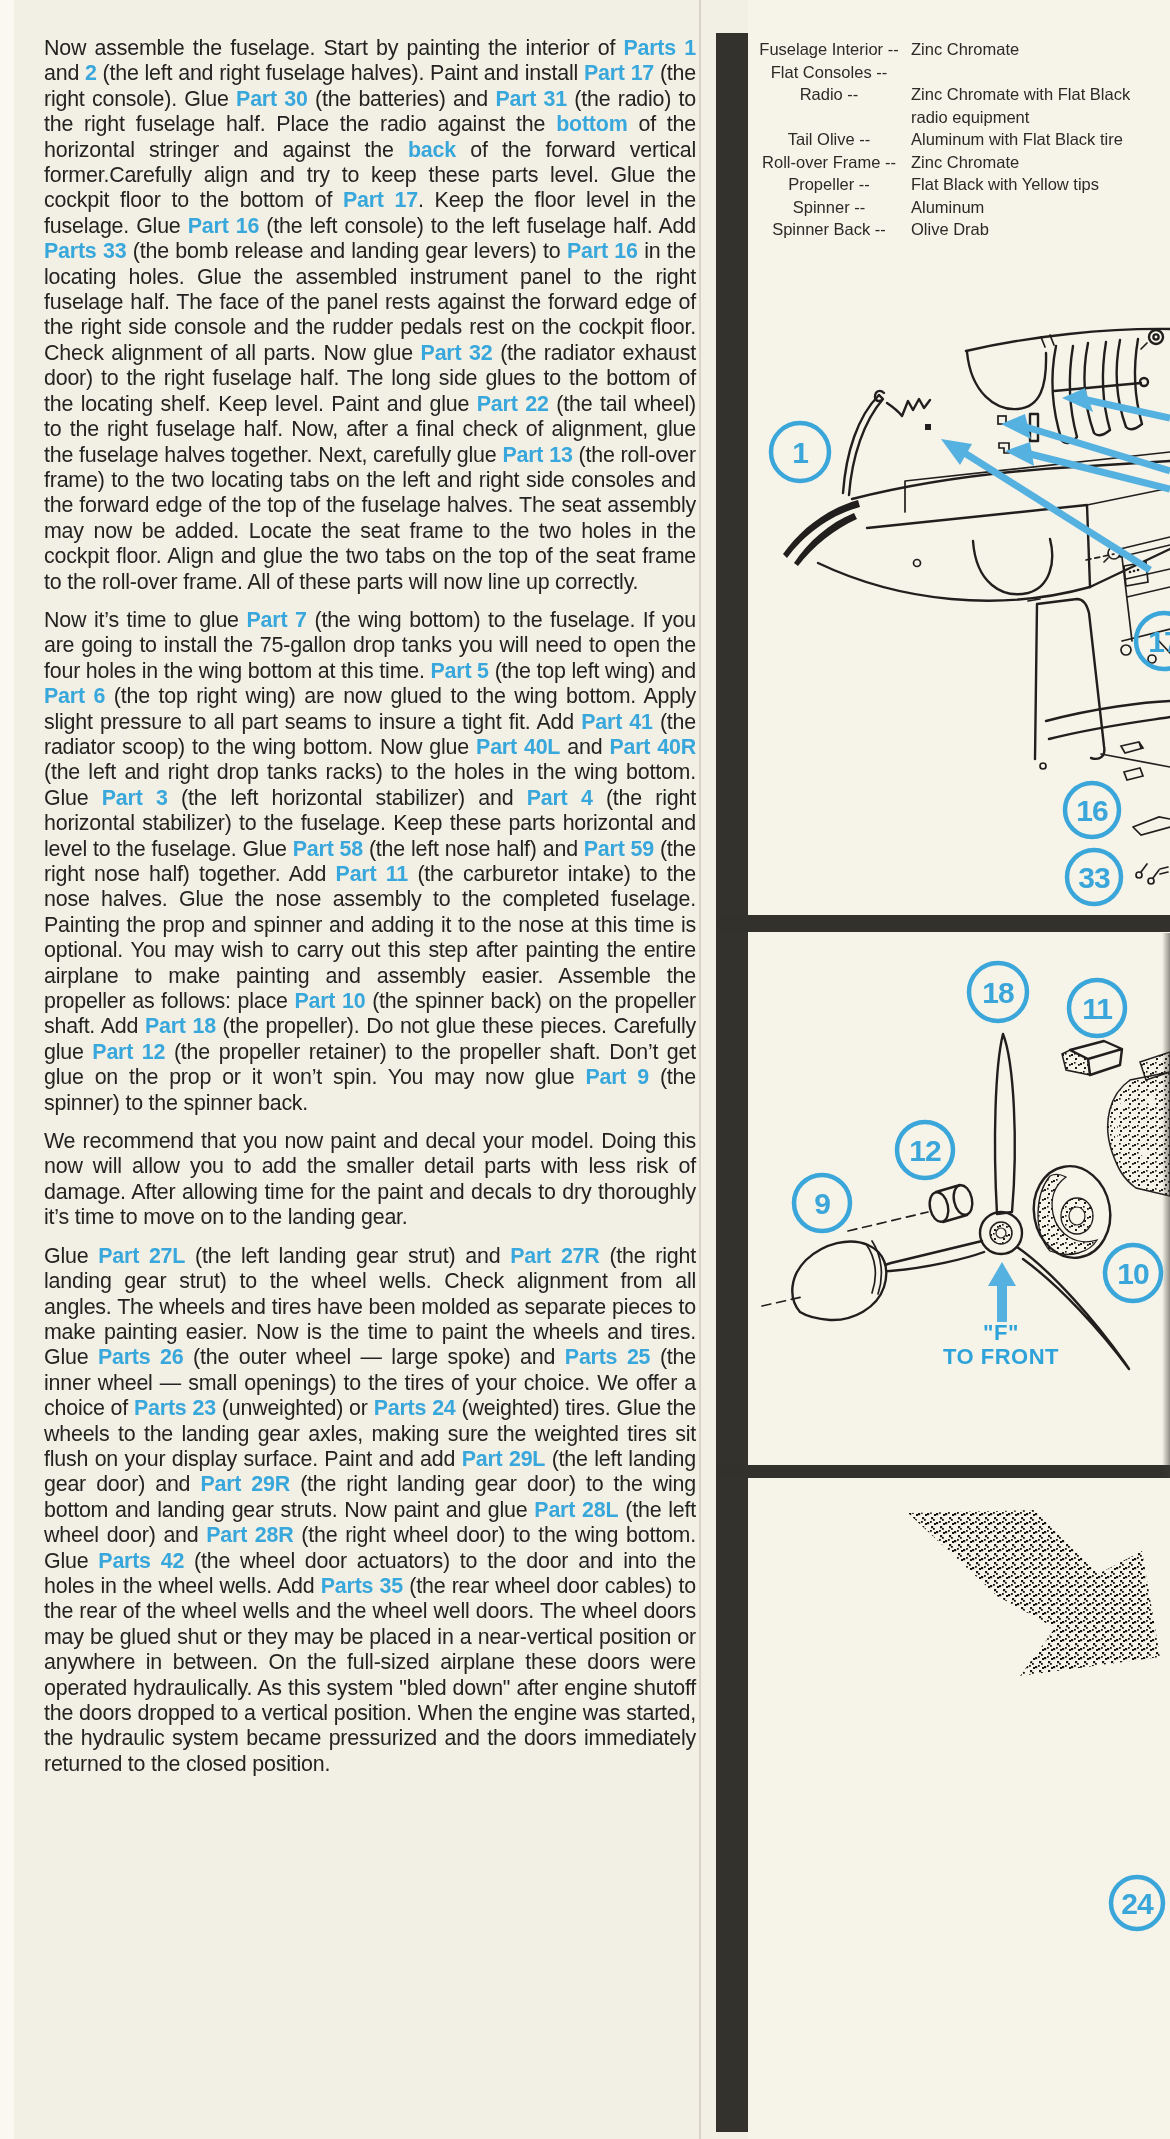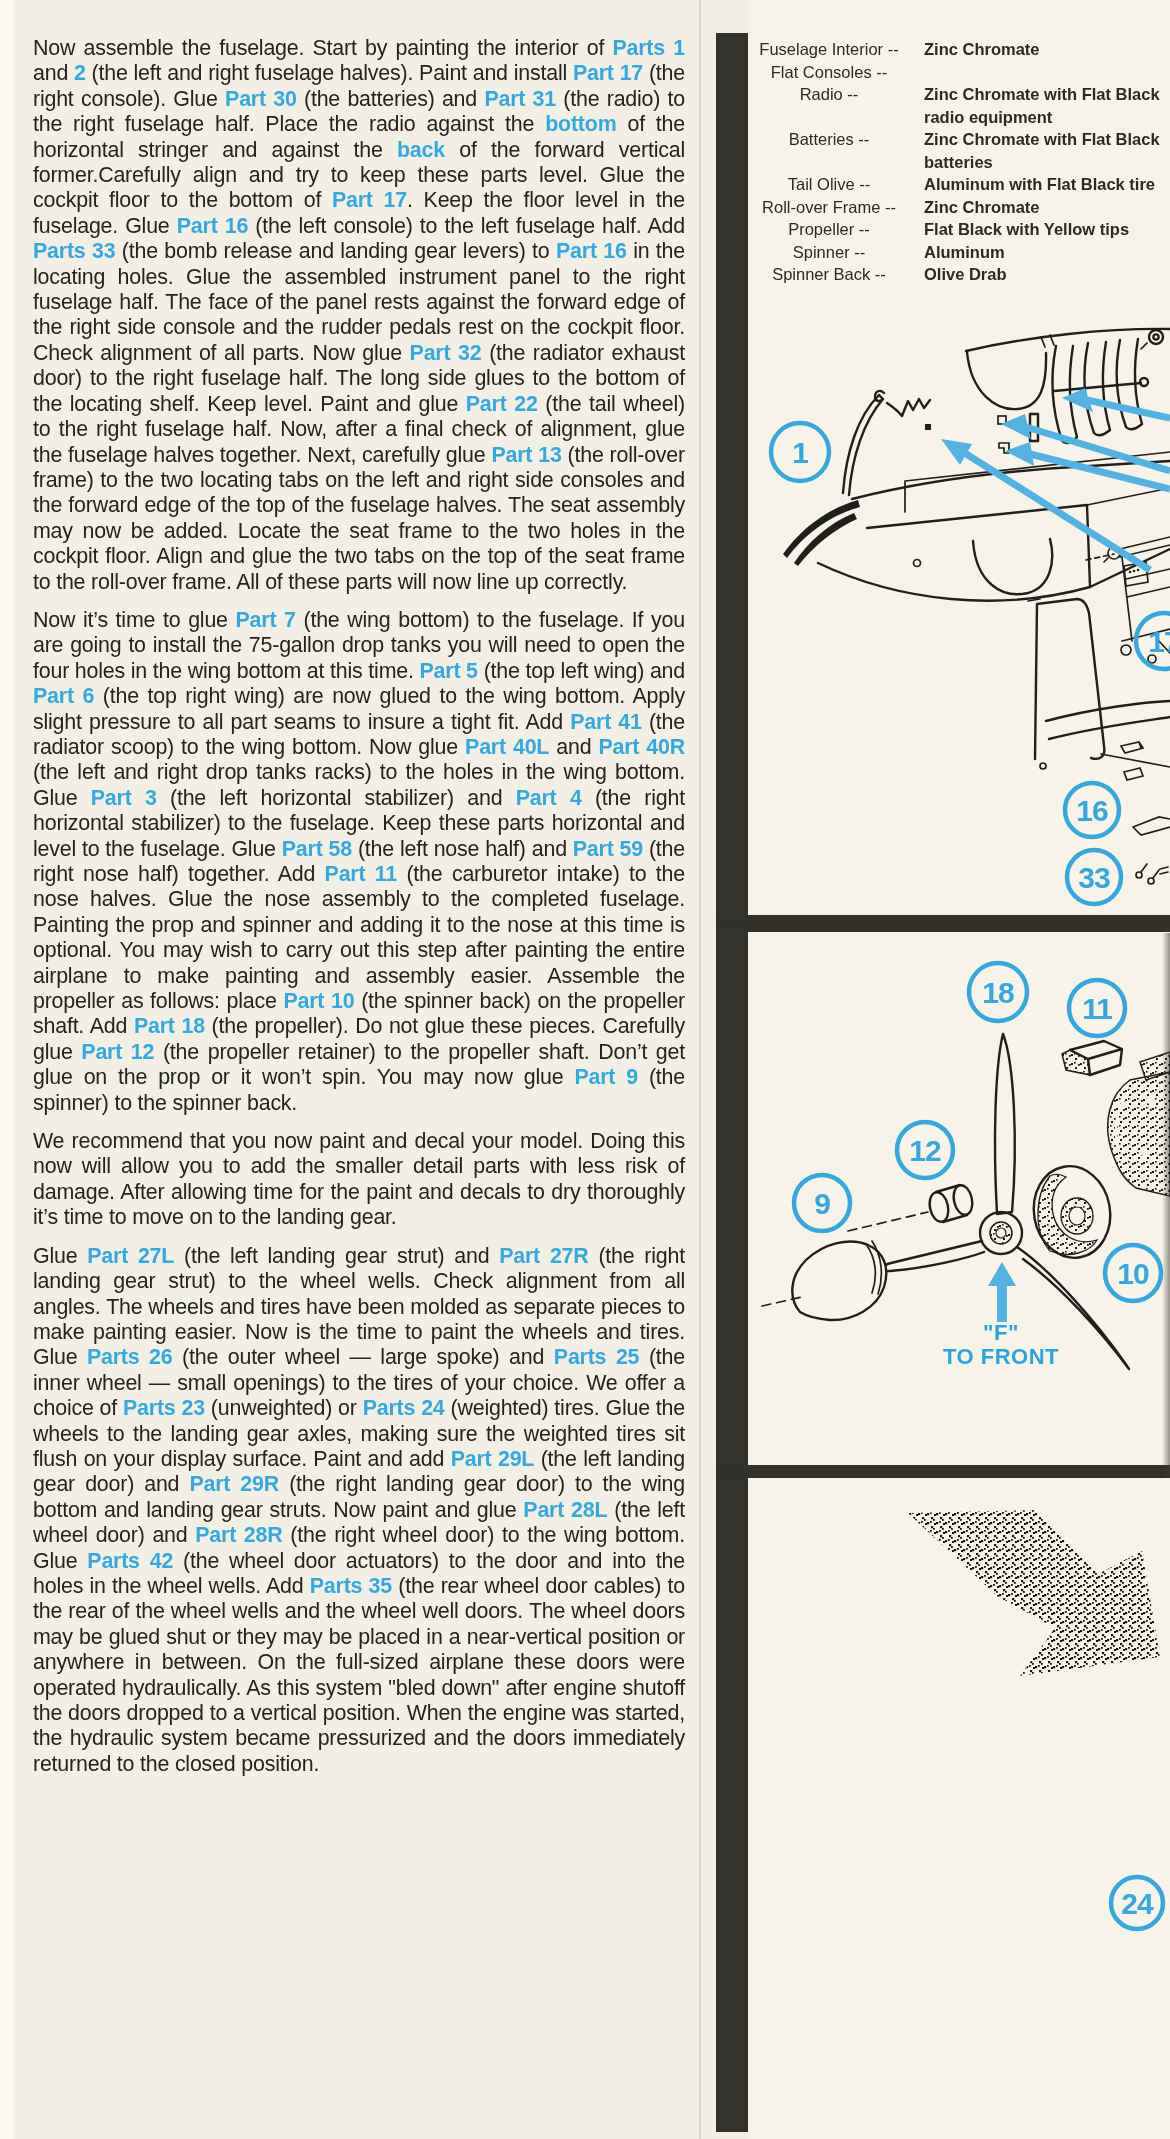--- a/index.html
+++ b/index.html
@@ -4,21 +4,21 @@
 <style>
   html,body{margin:0;padding:0;}
   body{
     width:1170px;height:2139px;position:relative;overflow:hidden;
     background:#f2efe4;
     font-family:"Liberation Sans", sans-serif;
     -webkit-font-smoothing:antialiased;
   }
   
   .text-col{
-    position:absolute;left:33px;top:36px;width:652px;
+    position:absolute;left:44px;top:36px;width:652px;
     color:#232321;
     font-size:21.4px;line-height:25.4px;letter-spacing:-0.2px;
     text-align:justify;
   }
   .text-col p{margin:0 0 13px 0;}
   .text-col .hl{color:#38a7db;font-weight:700;}
   
   .scan-line{position:absolute;left:699px;top:0;width:2px;height:2139px;background:#c9c6b8;opacity:.65;}
   .left-edge{position:absolute;left:0;top:0;width:14px;height:2139px;background:#fbfaf4;opacity:.8;}
   
@@ -27,21 +27,21 @@
   .hdiv{position:absolute;left:716px;width:454px;background:#33312c;}
   .hdiv.d1{top:915px;height:17px;}
   .hdiv.d2{top:1465px;height:13px;}
   .edge-shadow{position:absolute;left:1162px;top:933px;width:8px;height:545px;
     background:linear-gradient(to right, rgba(60,58,52,0), rgba(60,58,52,.55));}
   
   .legend{position:absolute;left:756px;top:38px;width:408px;color:#2b2a26;
     font-size:16.5px;line-height:22.5px;}
   .legend-row{display:flex;}
   .legend-label{width:146px;text-align:center;flex:0 0 146px;white-space:nowrap;}
-  .legend-value{width:252px;margin-left:22px;font-weight:bold;}
+  .legend-value{width:252px;margin-left:9px;}
   
   .dpanel{position:absolute;}
   #svg-panel1{left:748px;top:300px;}
   #svg-panel2{left:748px;top:933px;}
   #svg-panel3{left:748px;top:1478px;}
   svg{display:block;}
   .ln{stroke:#201f1d;stroke-width:2.4;fill:none;stroke-linecap:round;stroke-linejoin:round;}
   .ln-thin{stroke:#201f1d;stroke-width:1.7;fill:none;stroke-linecap:round;}
   .fillb{fill:#201f1d;stroke:none;}
   .blue-f{fill:#55b1e0;stroke:none;}
@@ -74,24 +74,20 @@
       <div class="legend-value">Zinc Chromate</div>
     </div>
     <div class="legend-row">
       <div class="legend-label">Flat Consoles --</div>
     </div>
     <div class="legend-row">
       <div class="legend-label">Radio --</div>
       <div class="legend-value">Zinc Chromate with Flat Black radio equipment</div>
     </div>
     <div class="legend-row">
-      <div class="legend-label">Batteries --</div>
-      <div class="legend-value">Zinc Chromate with Flat Black batteries</div>
-    </div>
-    <div class="legend-row">
       <div class="legend-label">Tail Olive --</div>
       <div class="legend-value">Aluminum with Flat Black tire</div>
     </div>
     <div class="legend-row">
       <div class="legend-label">Roll-over Frame --</div>
       <div class="legend-value">Zinc Chromate</div>
     </div>
     <div class="legend-row">
       <div class="legend-label">Propeller --</div>
       <div class="legend-value">Flat Black with Yellow tips</div>

